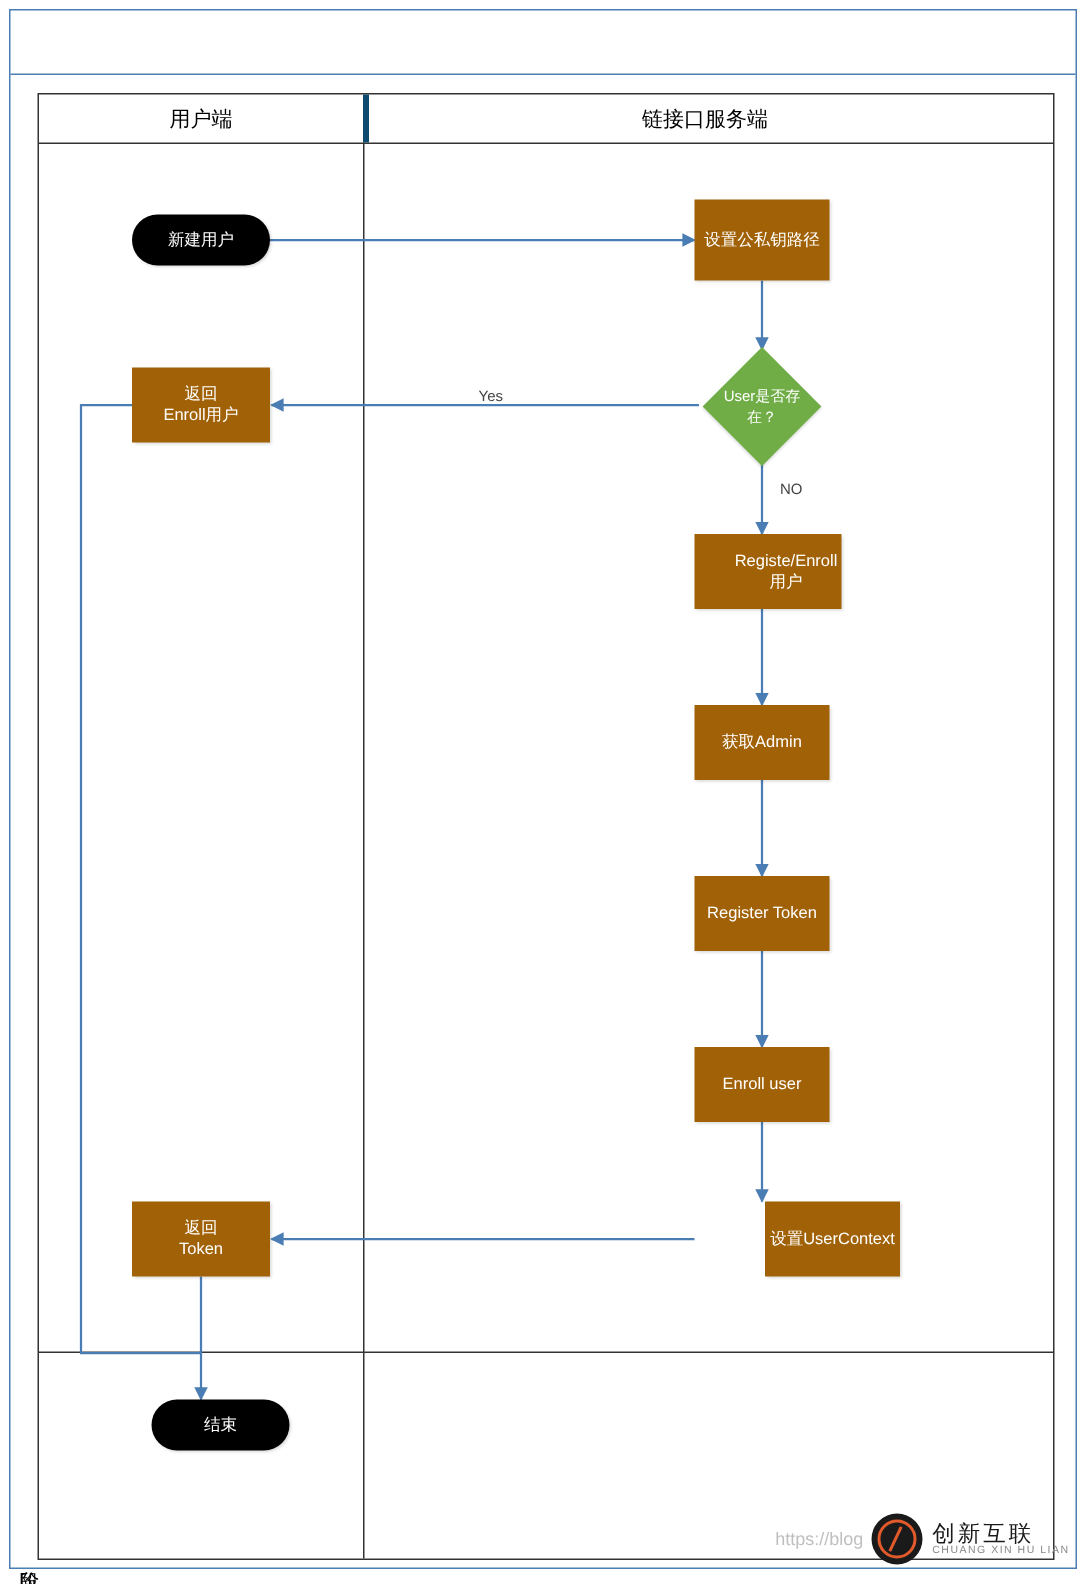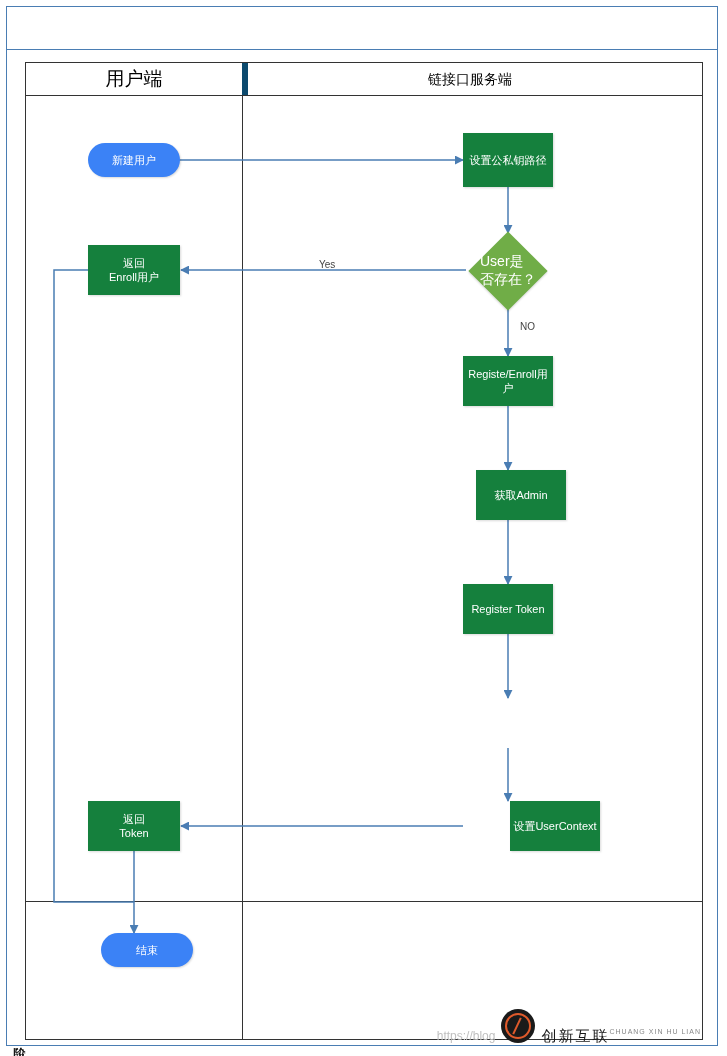--- a/index.html
+++ b/index.html
@@ -50,24 +50,24 @@
     width: 100%;
     height: 32px;
     border-bottom: 1px solid #333;
   }
   .swim-col1-head {
     position: absolute;
     left: 0;
     top: 0;
     width: 216px;
     height: 32px;
-    border-right: 6px solid #0c4a6e;
+    border-right: 4px solid #0c4a6e;
     text-align: center;
     line-height: 32px;
-    font-size: 19px;
+    font-size: 14px;
   }
   .swim-col2-head {
     position: absolute;
     left: 216px;
     top: 0;
     right: 4px;
     height: 32px;
     text-align: center;
     line-height: 32px;
     font-size: 14px;
@@ -99,64 +99,65 @@
   }
   .svg-layer {
     position: absolute;
     left: 0;
     top: 0;
     width: 100%;
     height: 100%;
   }
   .box {
     position: absolute;
-    background: #15803d;
+    background: #a16207;
     color: #fff;
     font-size: 11px;
     display: flex;
     align-items: center;
     justify-content: center;
     text-align: center;
     line-height: 1.3;
     box-shadow: 1px 1px 2px rgba(0,0,0,0.15);
   }
   .pill {
     border-radius: 999px;
-    background: #3b82f6;
+    background: #000000;
   }
   .diamond-wrap {
     position: absolute;
     display: flex;
     align-items: center;
     justify-content: center;
   }
   .diamond {
     width: 100%;
     height: 100%;
     background: #70ad47;
     transform: rotate(45deg);
     box-shadow: 1px 1px 2px rgba(0,0,0,0.15);
   }
   .diamond-text {
     position: absolute;
     color: #fff;
-    font-size: 14px;
+    font-size: 10px;
+    text-align: center;
     width: 100%;
   }
   .edge-label {
     position: absolute;
     font-size: 10px;
     color: #444;
   }
   .watermark {
     position: absolute;
-    right: 16px;
+    right: 4px;
     bottom: 2px;
     display: flex;
-    align-items: flex-end;
+    align-items: center;
     gap: 6px;
   }
   .watermark .url {
     font-size: 12px;
     color: #bfbfbf;
   }
   .wm-logo {
     width: 34px;
     height: 34px;
     background: #1a1a1a;
@@ -177,21 +178,21 @@
     position: absolute;
     left: 9px;
     top: 2px;
     width: 2px;
     height: 18px;
     background: #e05a2b;
     transform: rotate(25deg);
   }
   .wm-text {
     display: flex;
-    flex-direction: row;
+    flex-direction: column;
     line-height: 1;
   }
   .wm-text .z {
     font-size: 15px;
     color: #1a1a1a;
     font-weight: 500;
     letter-spacing: 2px;
   }
   .wm-text .p {
     font-size: 7px;
@@ -258,32 +259,35 @@
       <div class="diamond-wrap" style="left:454px; top:148px; width:56px; height:56px;">
         <div class="diamond"></div>
         <div class="diamond-text">User是否存在？</div>
       </div>
 
       <div class="box" style="left:62px; top:150px; width:92px; height:50px; flex-direction:column;">
         <span>返回</span>
         <span>Enroll用户</span>
       </div>
 
-      <div class="box" style="left:437px; top:261px; width:90px; height:50px;">
+      <div class="box" style="left:437px; top:261px; width:74px; height:50px;padding-left:24px;">
         <span>Registe/Enroll用户</span>
       </div>
 
-      <div class="box" style="left:437px; top:375px; width:90px; height:50px;margin-left:13px;">
+      <div class="box" style="left:437px; top:375px; width:90px; height:50px;">
         <span>获取Admin</span>
       </div>
 
       <div class="box" style="left:437px; top:489px; width:90px; height:50px;">
         <span>Register Token</span>
       </div>
 
+      <div class="box" style="left:437px; top:603px; width:90px; height:50px;">
+        <span>Enroll user</span>
+      </div>
 
       <div class="box" style="left:437px; top:706px; width:90px; height:50px;margin-left:47px;">
         <span>设置UserContext</span>
       </div>
 
       <div class="box" style="left:62px; top:706px; width:92px; height:50px; flex-direction:column;">
         <span>返回</span>
         <span>Token</span>
       </div>
 

